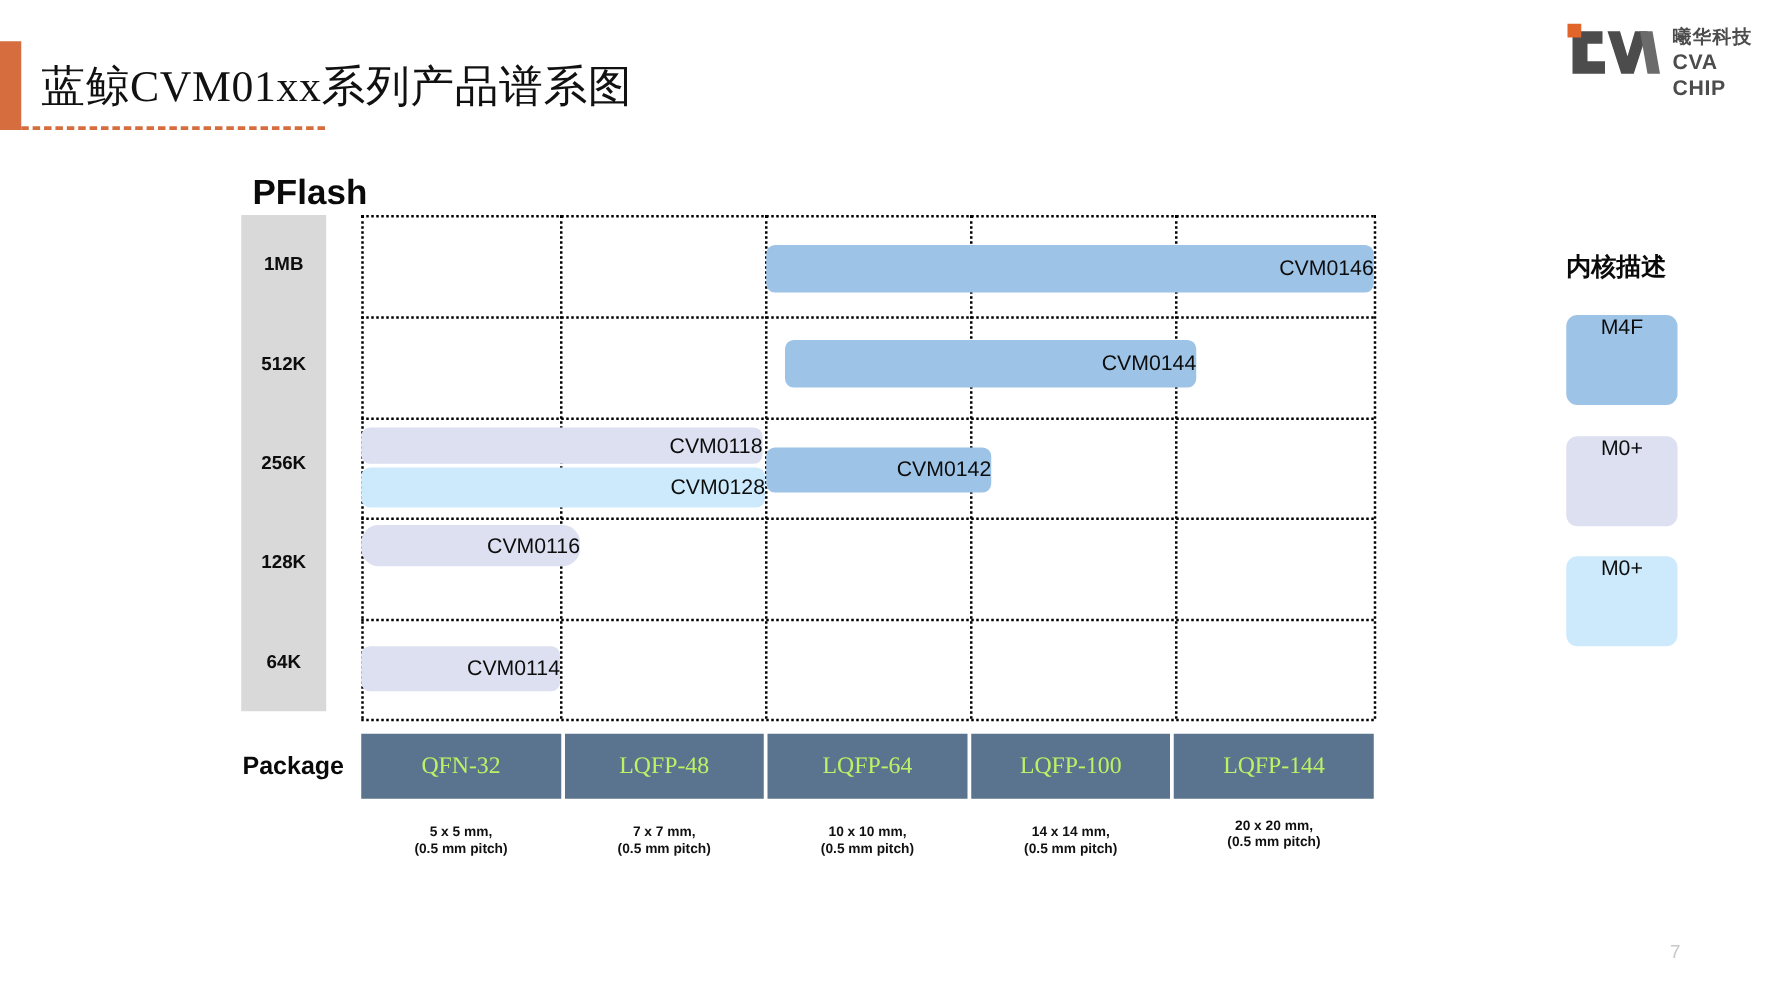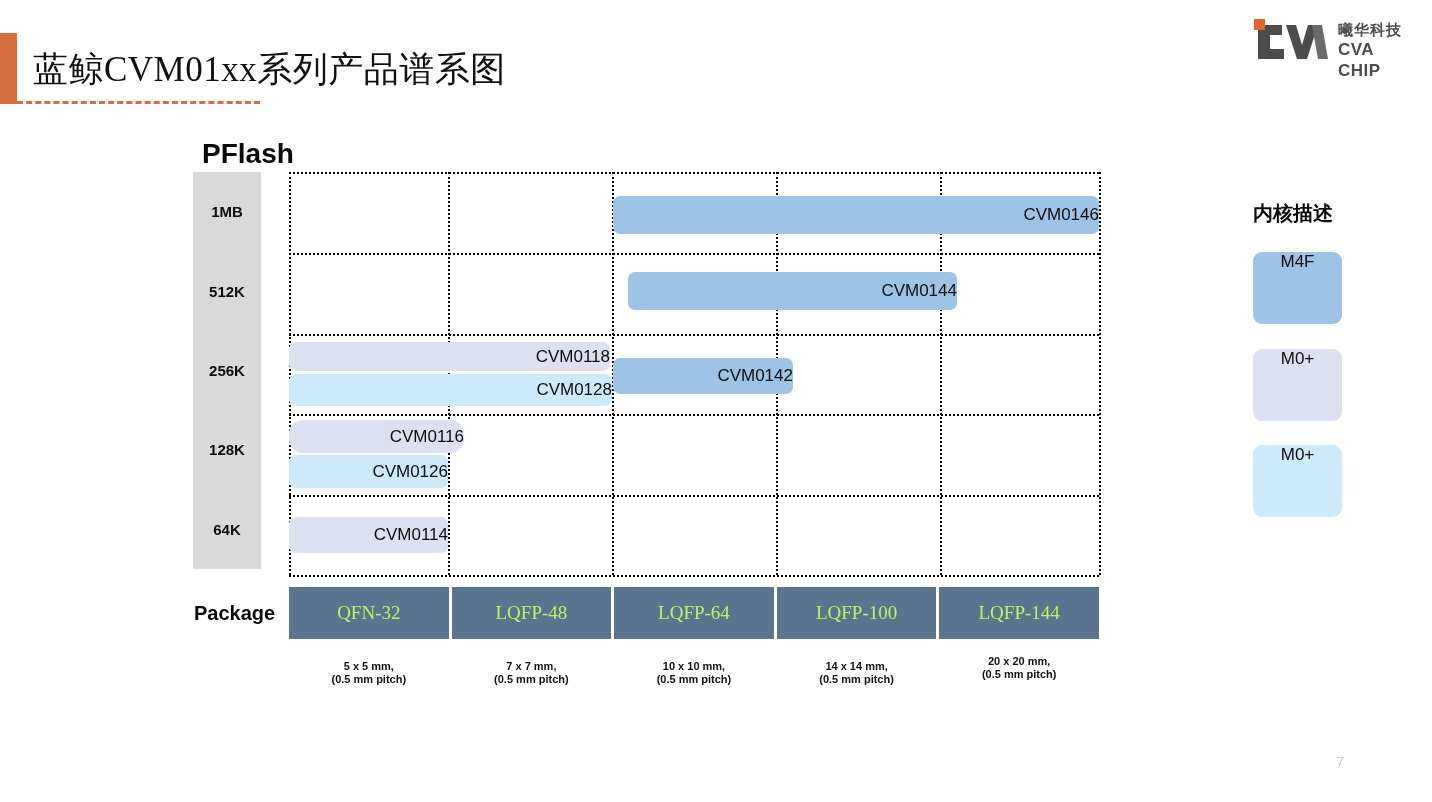--- a/index.html
+++ b/index.html
@@ -252,23 +252,20 @@
     </div>
     <div class="product-bar core-m0p-cyan" style="left: 0px; top: 202px; width: 323px; height: 32px;">
       <span>CVM0128</span>
     </div>
     <div class="product-bar core-m4f" style="left: 324px; top: 186px; width: 180px; height: 36px;">
       <span>CVM0142</span>
     </div>
     <div class="product-bar core-m0p-lav" style="left: 0px; top: 248px; width: 175px; height: 33px; border-radius: 14px;">
       <span>CVM0116</span>
     </div>
-    <div class="product-bar core-m0p-cyan" style="left: 0px; top: 283px; width: 159px; height: 33px;">
-      <span>CVM0126</span>
-    </div>
     <div class="product-bar core-m0p-lav" style="left: 0px; top: 345px; width: 159px; height: 36px;">
       <span>CVM0114</span>
     </div>
   </div>
 
 <div id="package-row">
     <div class="package-cell">QFN-32</div>
     <div class="package-cell">LQFP-48</div>
     <div class="package-cell">LQFP-64</div>
     <div class="package-cell">LQFP-100</div>

